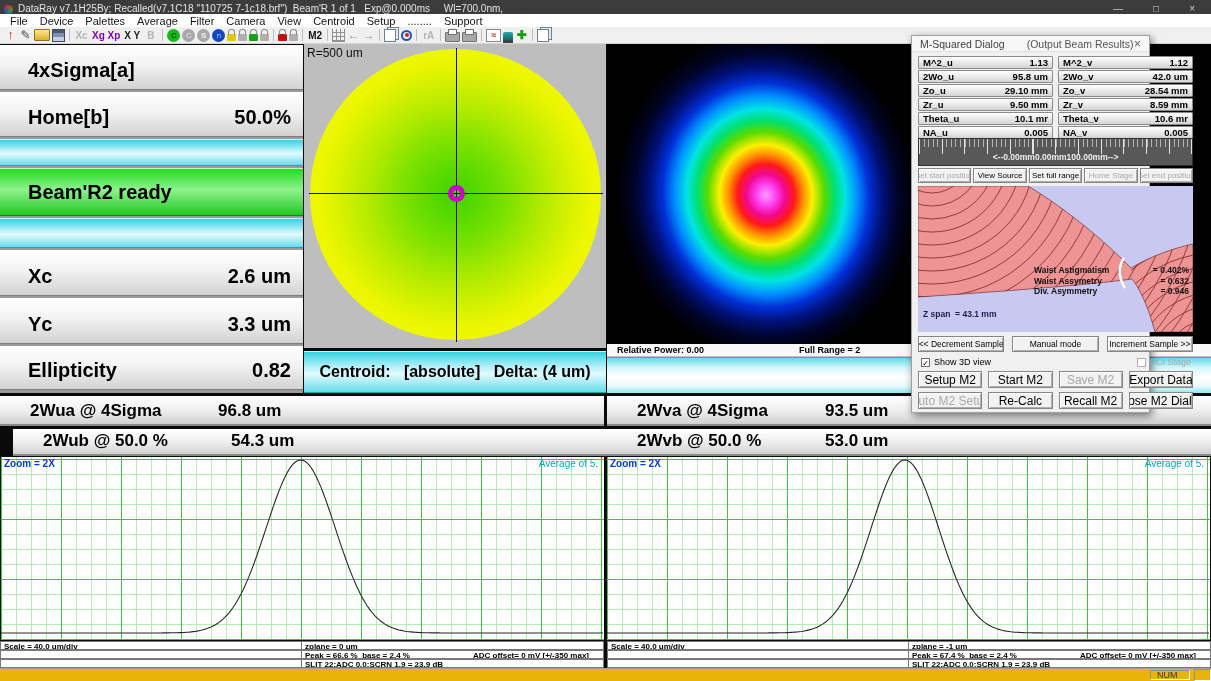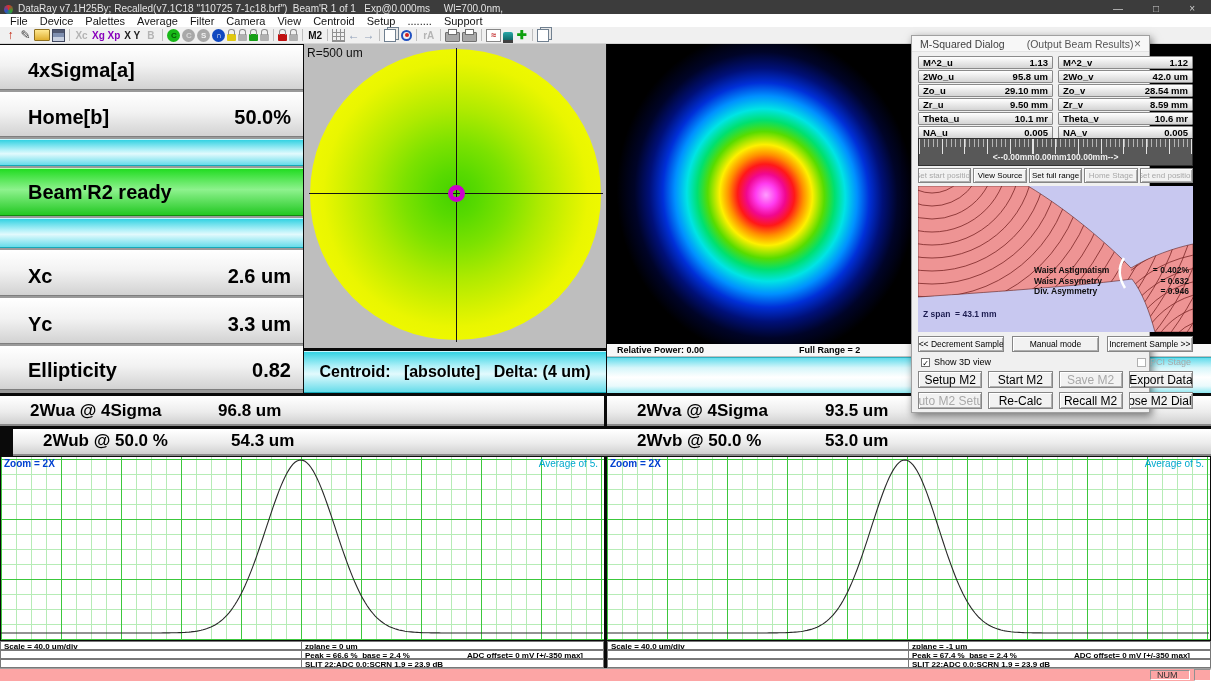--- a/index.html
+++ b/index.html
@@ -84,24 +84,24 @@
   .chart svg{position:absolute;left:0;top:0;width:603px;height:183px;}
   .curve{fill:none;stroke:#282828;stroke-width:1.1;}
   .zoom-label{position:absolute;left:3px;top:1px;font-size:10px;font-weight:bold;color:#0040d0;}
   .avg-label{position:absolute;right:6px;top:1px;font-size:10px;color:#00a8cc;}
 
   
   .ft{position:absolute;top:641px;width:604px;height:27px;font-size:8px;font-weight:bold;color:#000000;}
   #ft-u{left:0;} #ft-v{left:607px;}
   .ft-cell{position:absolute;background:#ffffff;border:1px solid #787878;box-sizing:border-box;padding:0 3px;display:flex;align-items:flex-start;overflow:hidden;}
   .ft-cell span{white-space:pre;}
-  .adc{margin-left:auto;margin-right:17px;}
-
-  
-  .statusbar{position:absolute;left:0;top:668px;width:100%;height:13px;background:#fca5a5;border-top:1px solid #a0a0a0;display:flex;align-items:center;font-size:9px;color:#303030;box-sizing:border-box;}
+  .adc{margin-left:auto;margin-right:11px;}
+
+  
+  .statusbar{position:absolute;left:0;top:668px;width:100%;height:13px;background:#eab308;border-top:1px solid #a0a0a0;display:flex;align-items:center;font-size:9px;color:#303030;box-sizing:border-box;}
   .sb-num{margin-left:1150px;width:40px;height:10px;border:1px solid;border-color:#909090 #ffffff #ffffff #909090;display:flex;align-items:center;padding-left:6px;box-sizing:border-box;}
   .sb-end{margin-left:4px;flex:1;height:10px;border:1px solid;border-color:#909090 #ffffff #ffffff #909090;}
 
   
   .m2{position:absolute;left:911px;top:35px;width:239px;height:378px;background:#f0f0f0;border:1px solid #a0a0a0;box-shadow:2px 3px 8px rgba(0,0,0,.5);z-index:10;box-sizing:border-box;}
   .m2-title{height:15px;display:flex;align-items:center;font-size:10.5px;color:#404040;padding-left:8px;background:#f7f7f7;border-bottom:1px solid #e2e2e2;}
   .m2-sub{margin-left:22px;color:#555555;}
   .m2-close{margin-left:auto;margin-right:8px;color:#606060;font-size:12px;}
   .m2-cols{position:absolute;left:6px;top:20px;width:275px;display:flex;gap:5px;}
   .m2-col{flex:1;}

